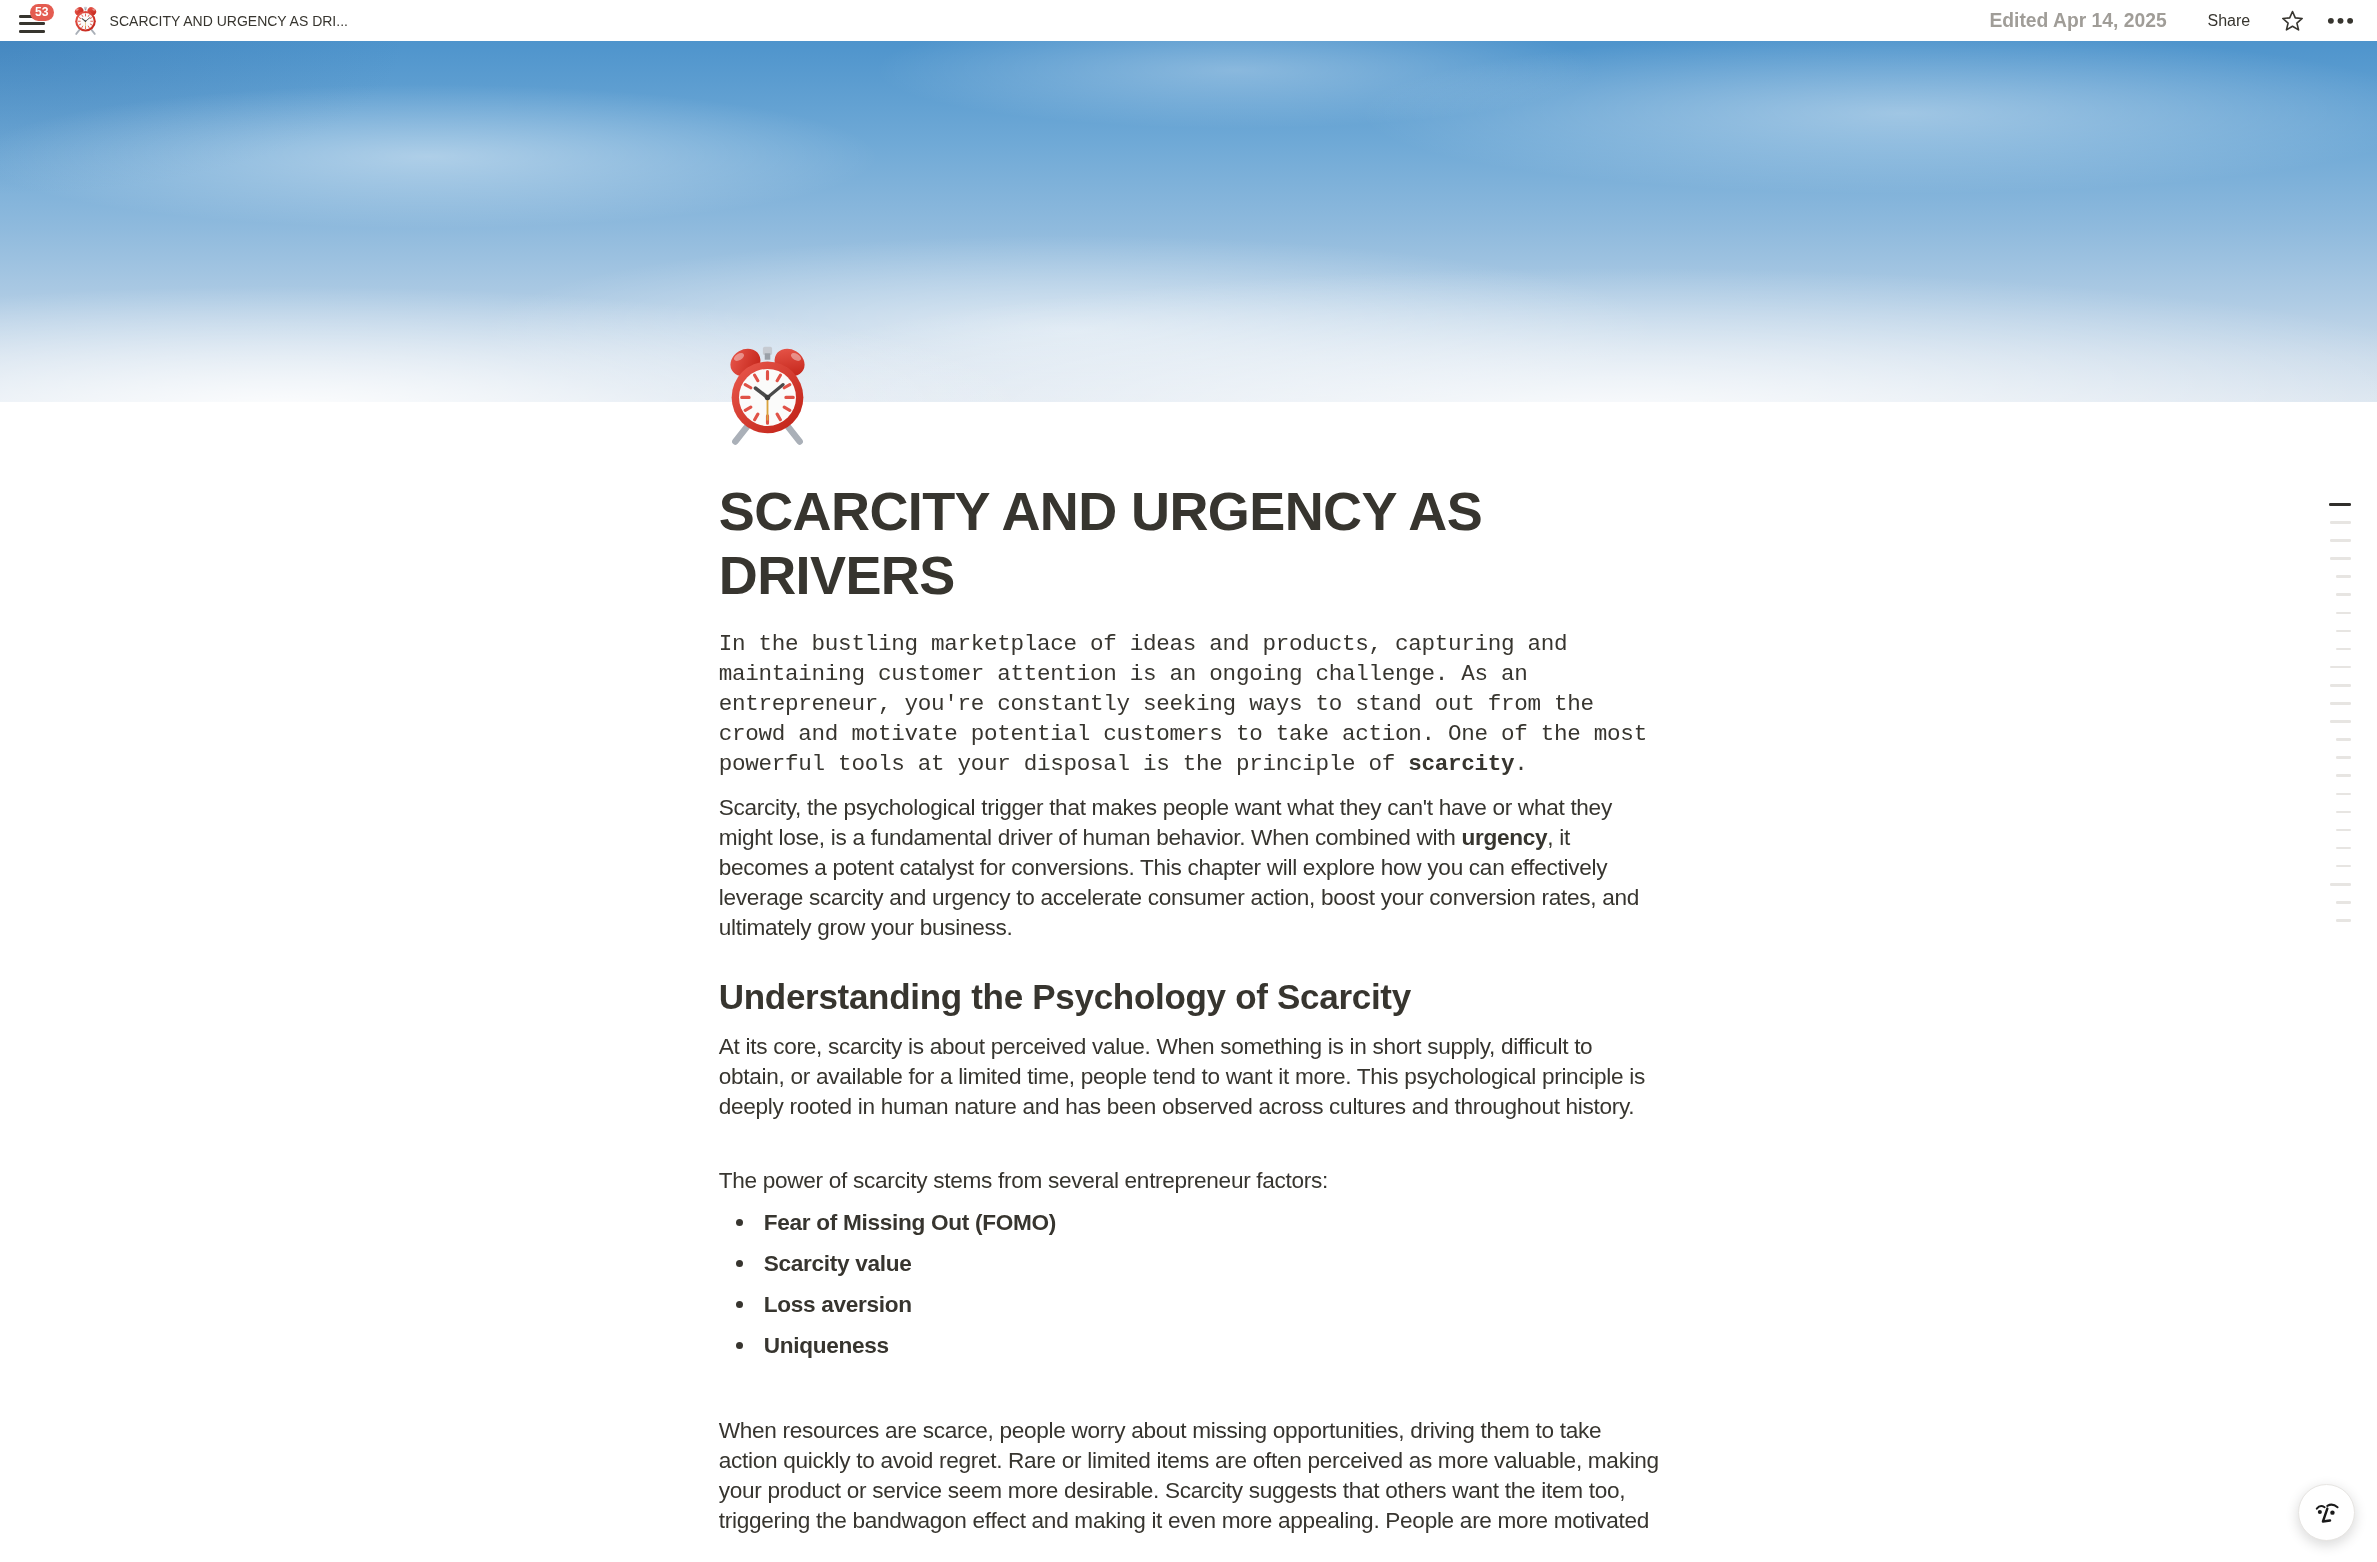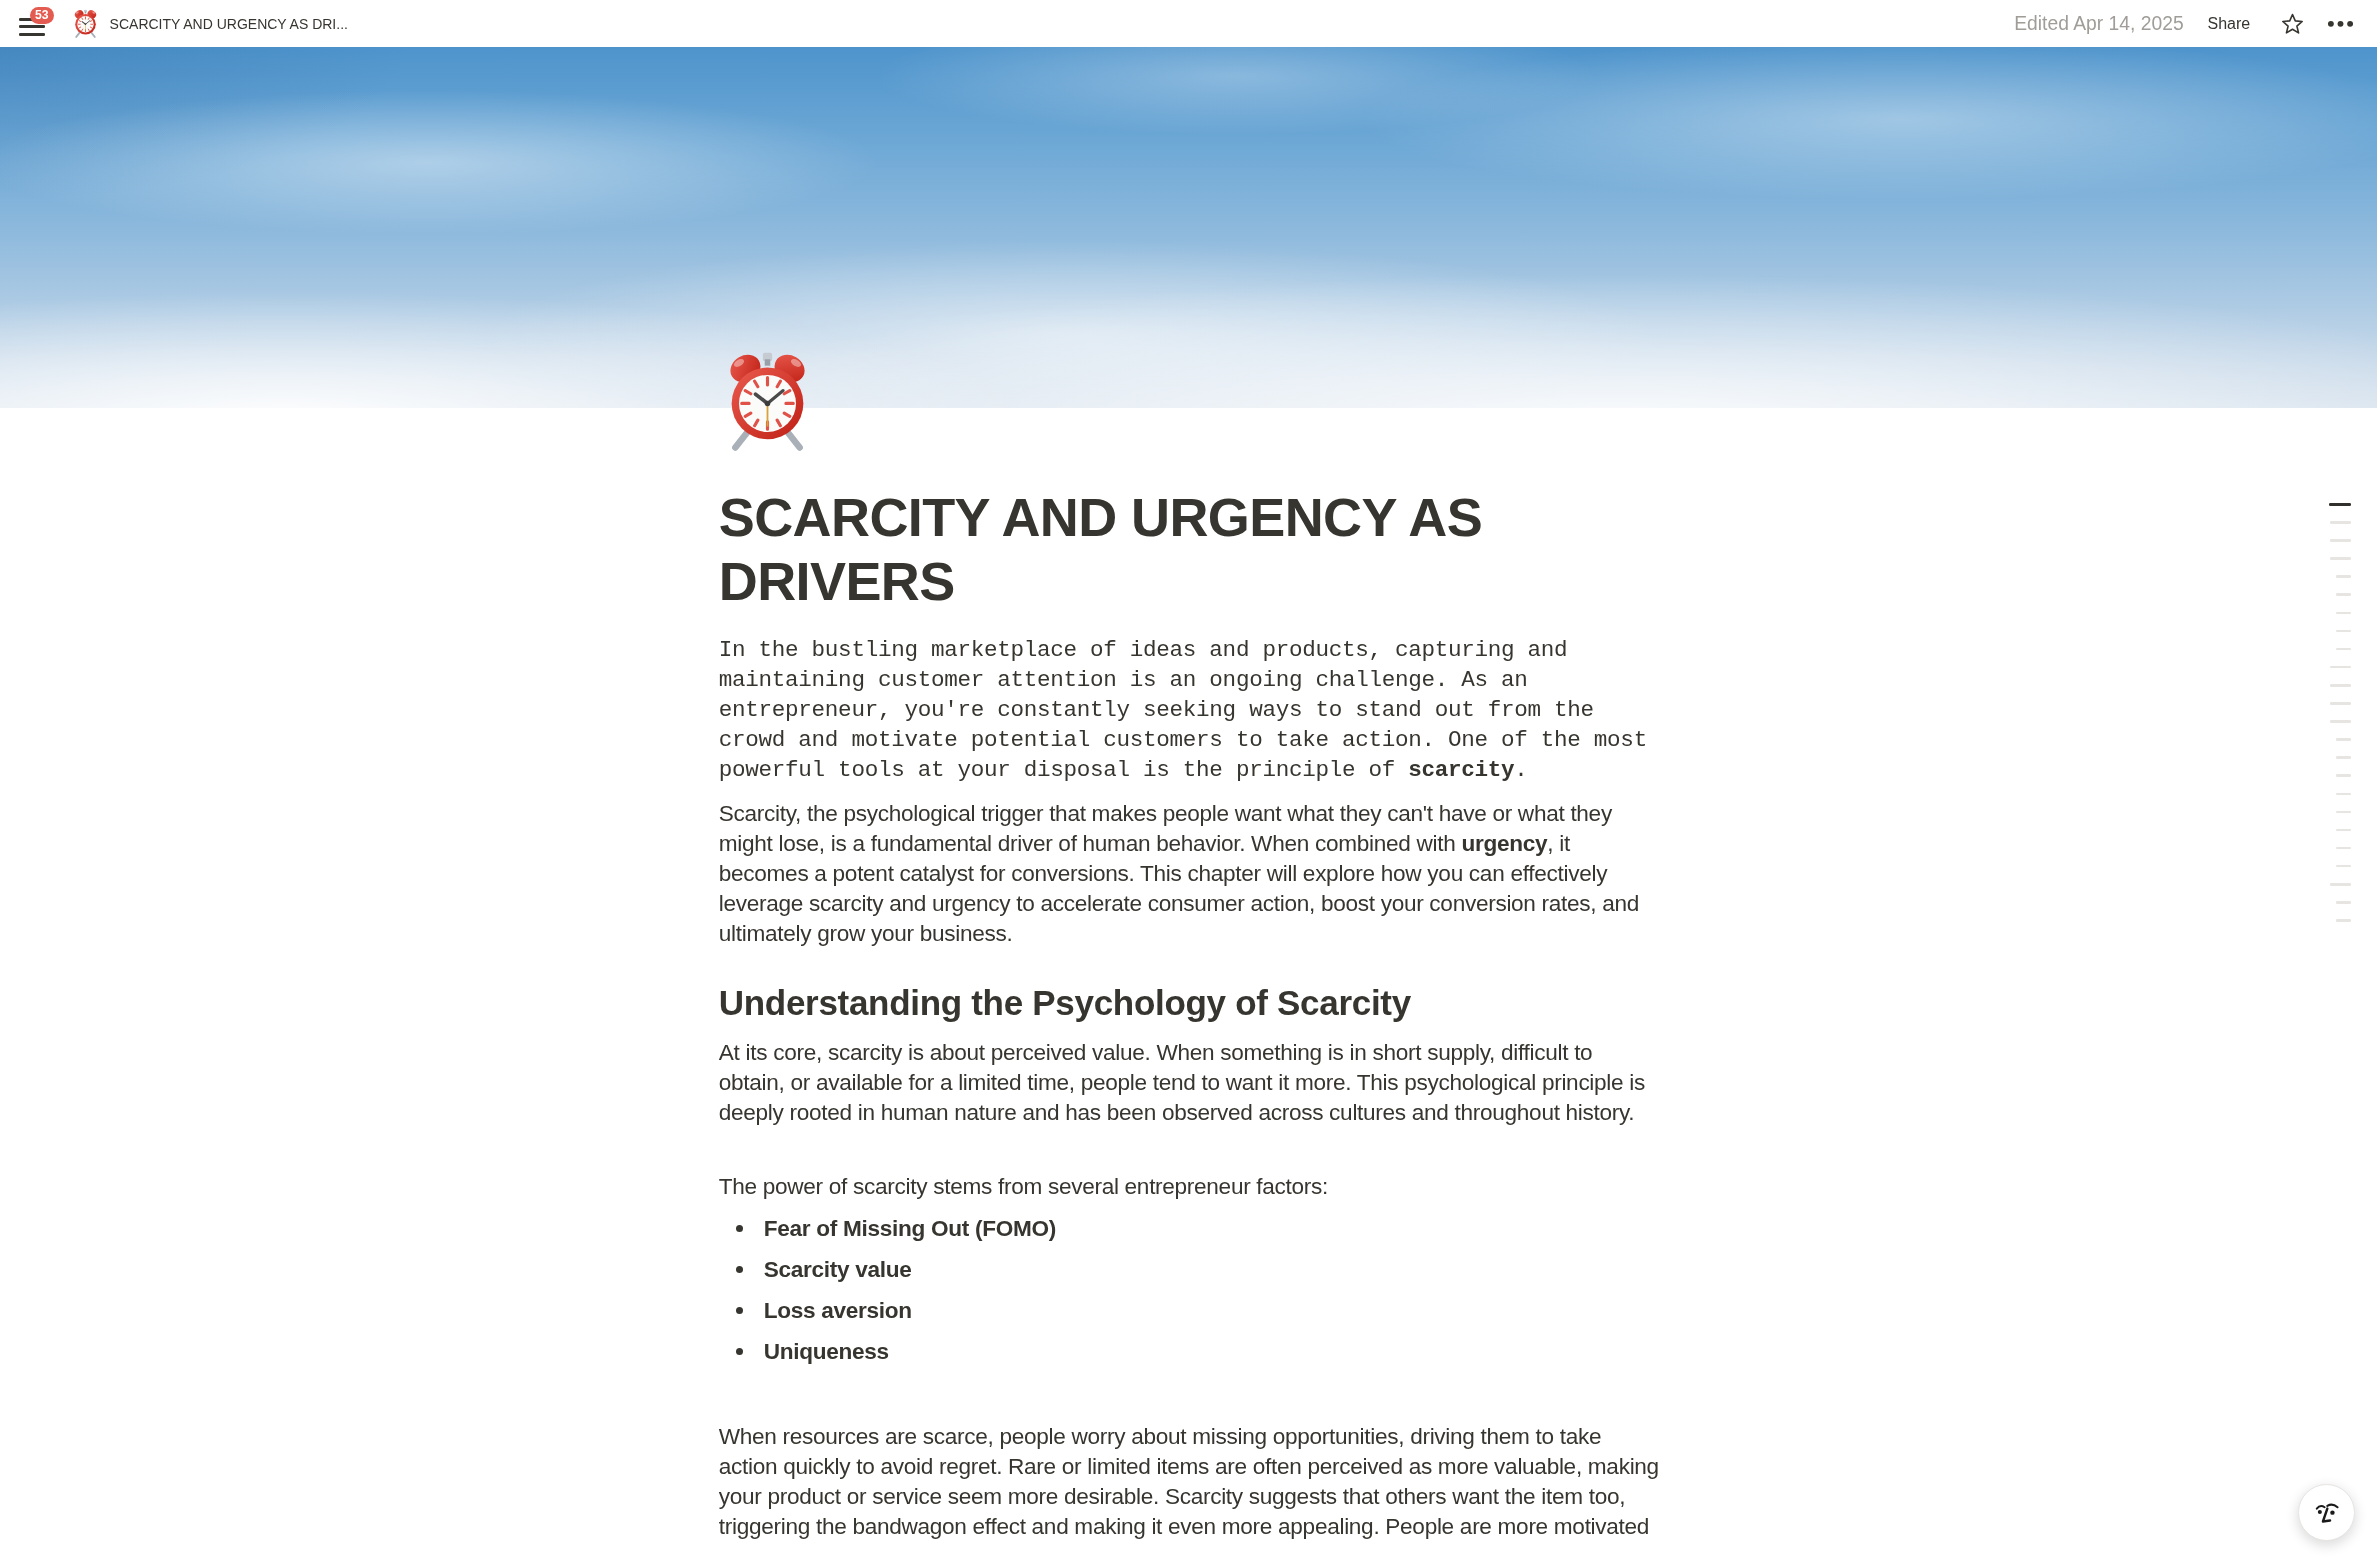--- a/index.html
+++ b/index.html
@@ -6,36 +6,36 @@
   html,body { margin:0; padding:0; }
   body {
     width:2377px; height:1563px; overflow:hidden; position:relative;
     background:#ffffff; color:#37352f;
     font-family:"Liberation Sans","DejaVu Sans",sans-serif;
     -webkit-font-smoothing:antialiased;
   }
 
   
   .topbar {
-    height:47px; display:flex; align-items:center; justify-content:space-between;
+    height:41px; display:flex; align-items:center; justify-content:space-between;
     padding:0 20px 0 19.3px; background:#fff; position:relative; z-index:5;
   }
   .tb-left { display:flex; align-items:center; min-width:0; }
   .menu-wrap { position:relative; width:39px; height:36px; display:flex; align-items:center; cursor:pointer; }
   .hamburger { display:flex; flex-direction:column; gap:4.5px; margin-top:6.4px; }
   .hamburger span { display:block; width:26px; height:2.9px; border-radius:1.3px; background:#37352f; }
   .badge {
     position:absolute; top:1.3px; left:10.3px; min-width:24.5px; height:17px; padding:0 5.2px;
     background:#e45c51; border-radius:8.4px; color:#fff; font-size:12.2px; font-weight:700;
     display:flex; align-items:center; justify-content:center; letter-spacing:0;
   }
   .tb-emoji { width:27px; height:30px; margin:0 10.3px 0 14px; flex:none; }
   .tb-title { font-size:14px; color:#37352f; white-space:nowrap; }
   .tb-right { display:flex; align-items:center; }
-  .tb-edited { font-size:19.3px; color:#a09d98; margin-right:20px; }
+  .tb-edited { font-size:19.3px; color:#a09d98; margin-right:37px;font-weight:bold; }
   .tb-share { font-size:16px; color:#37352f; margin-right:24.5px; cursor:pointer; background:none; border:none; font-family:inherit; padding:2.6px 3.9px;}
   .tb-iconbtn { background:none; border:none; padding:2.6px; cursor:pointer; display:flex; align-items:center; }
   .tb-iconbtn + .tb-iconbtn { margin-left:18px; }
 
   
   .cover {
     height:361px; width:100%;
     background:
       radial-gradient(1096px 181px at 12% 102%, rgba(255,255,255,.92), rgba(255,255,255,0) 68%),
       radial-gradient(1354px 213px at 68% 104%, rgba(255,255,255,.85), rgba(255,255,255,0) 70%),

